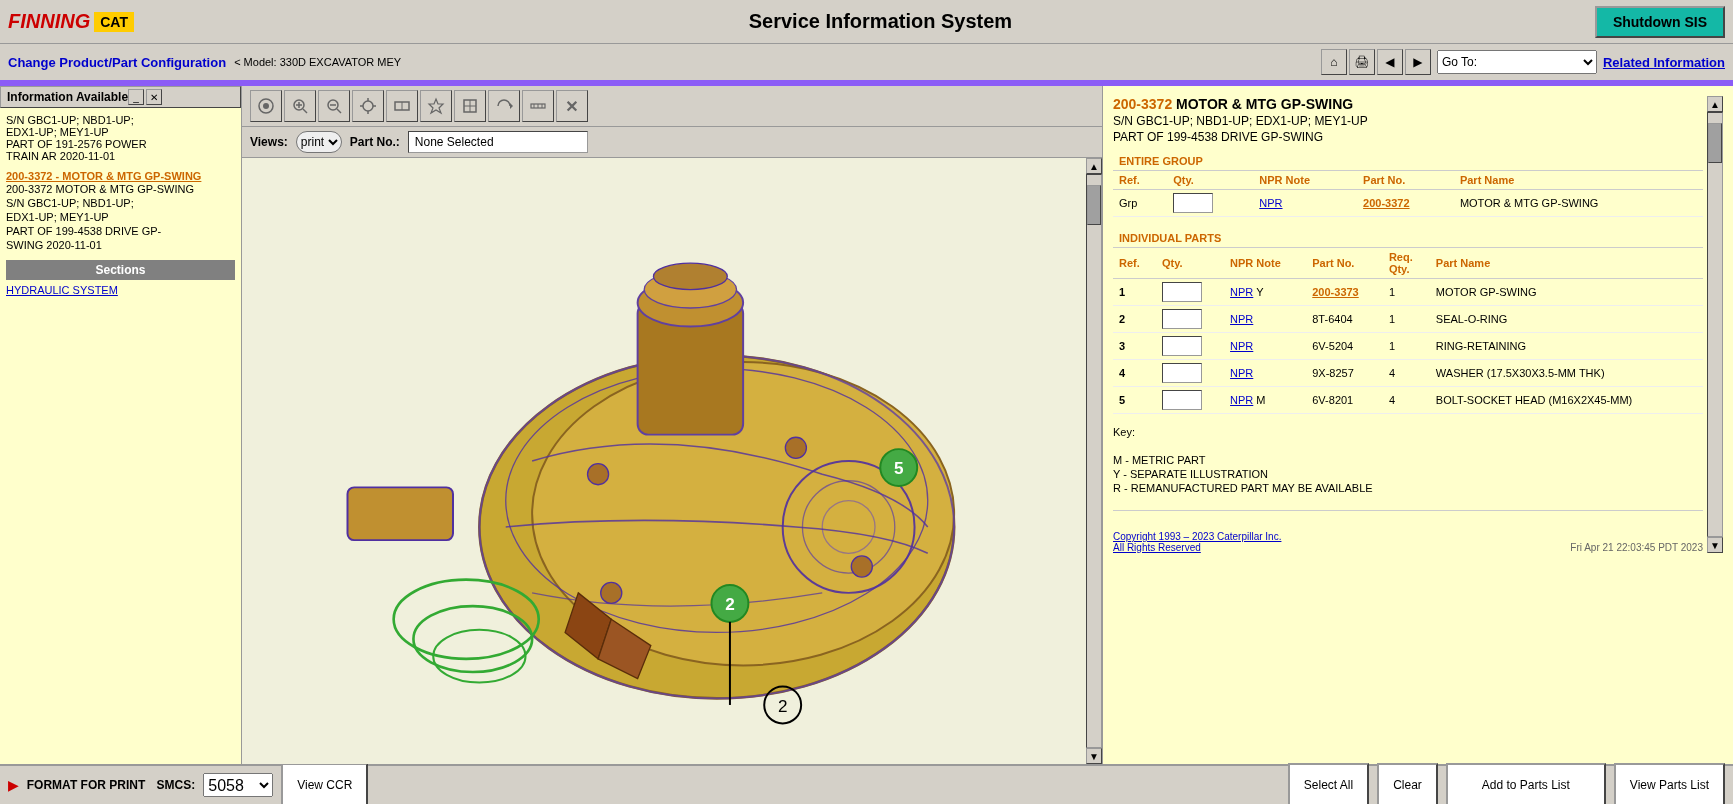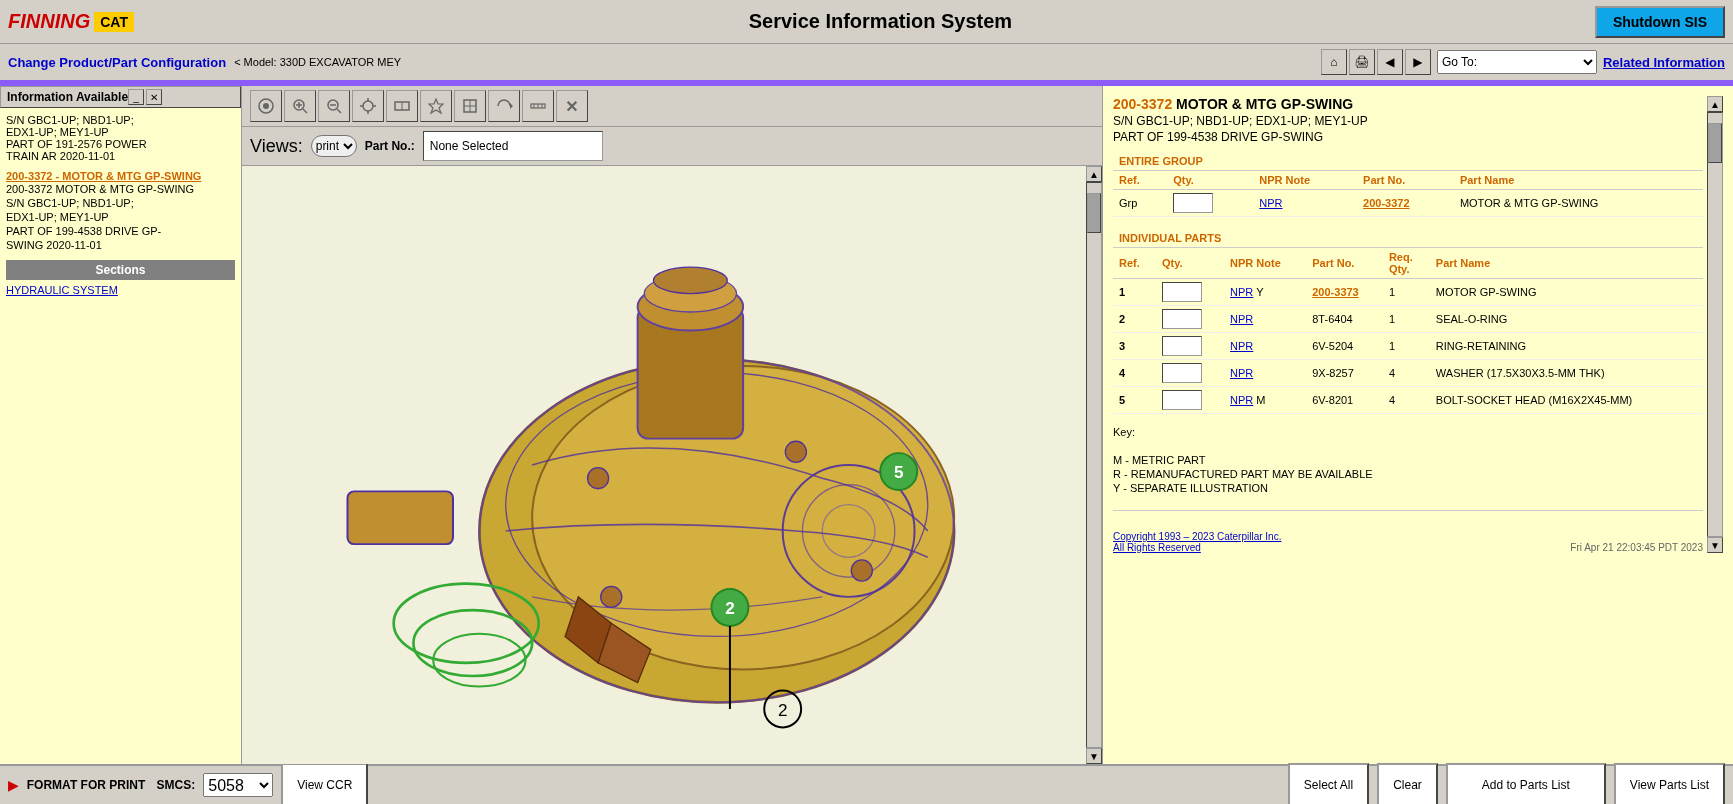--- a/index.html
+++ b/index.html
@@ -4,21 +4,21 @@
   <style>
     * { margin: 0; padding: 0; box-sizing: border-box; }
     body { font-family: Arial, sans-serif; font-size: 12px; background: #d4d0c8; width: 1733px; height: 804px; overflow: hidden; }
 
     
     #header { background: #d4d0c8; display: flex; align-items: center; padding: 4px 8px; border-bottom: 1px solid #999; height: 44px; }
     #logo { display: flex; align-items: center; margin-right: 32px; text-align: center; }
     #logo-finning { font-size: 20px; font-weight: bold; color: #cc0000; font-style: italic; }
     #logo-cat { background: #ffcc00; color: #000; font-weight: bold; font-size: 14px; padding: 2px 6px; margin-left: 4px; }
     #header-title { flex: 1; text-align: center; font-size: 20px; font-weight: bold; color: #000; }
-    #shutdown-btn { background: #0ea5e9; border: 2px outset #999; padding: 6px 16px; font-size: 14px; cursor: pointer; font-weight: bold; }
+    #shutdown-btn { background: #14b8a6; border: 2px outset #999; padding: 6px 16px; font-size: 14px; cursor: pointer; font-weight: bold; }
 
     
     #subheader { background: #d4d0c8; display: flex; align-items: center; padding: 2px 8px; height: 42px; border-bottom: 6px solid #8b5cf6; }
     #change-product { color: #0000cc; font-weight: bold; font-size: 13px; }
     #model-label { color: #000; font-size: 11px; margin-left: 8px; }
     #nav-controls { display: flex; align-items: center; margin-left: auto; gap: 6px; }
     #nav-icons { display: flex; gap: 2px; }
     .nav-icon-btn { background: #d4d0c8; border: 1px outset #999; width: 26px; height: 26px; display: flex; align-items: center; justify-content: center; cursor: pointer; font-size: 12px; }
     #goto-select { height: 24px; font-size: 12px; width: 160px; }
     #related-info-link { color: #0000cc; font-weight: bold; font-size: 13px; text-decoration: underline; cursor: pointer; }
@@ -39,24 +39,24 @@
     #sidebar-item2-desc { color: #000; font-size: 11px; }
     #sections-header { background: #808080; color: #fff; font-weight: bold; text-align: center; padding: 3px; font-size: 12px; margin-top: 4px; }
     #hydraulic-link { color: #0000cc; font-size: 11px; text-decoration: underline; cursor: pointer; display: block; padding: 4px 0; }
 
     
     #graphic-area { flex: 1; background: #fff; display: flex; flex-direction: column; border-right: 1px solid #999; }
     #graphic-header { background: #d4d0c8; padding: 4px 8px; font-weight: bold; color: #0000cc; font-size: 13px; }
     #graphic-toolbar { display: flex; gap: 2px; padding: 4px 8px; background: #d4d0c8; border-bottom: 1px solid #999; }
     .graphic-tool-btn { background: #d4d0c8; border: 1px outset #999; width: 32px; height: 32px; display: flex; align-items: center; justify-content: center; cursor: pointer; font-size: 14px; }
     #graphic-controls { display: flex; align-items: center; padding: 4px 8px; background: #d4d0c8; border-bottom: 1px solid #999; gap: 8px; }
-    #views-label { font-weight: normal; font-size: 18px; }
+    #views-label { font-weight: bold; font-size: 12px; }
     #views-select { height: 22px; font-size: 12px; border-radius: 11px; }
     #partno-label { font-weight: bold; font-size: 12px; }
-    #partno-value { background: #fff; border: 1px inset #999; padding: 2px 8px; font-size: 12px; width: 160px; height: 30px; }
+    #partno-value { background: #fff; border: 1px inset #999; padding: 2px 8px; font-size: 12px; width: 160px; height: 22px; }
     #graphic-image { flex: 1; background: #f5f5e0; display: flex; align-items: center; justify-content: center; position: relative; overflow: hidden; }
 
     
     #right-panel { width: 630px; background: #ffffcc; overflow-y: auto; padding: 10px; }
     #part-header { margin-bottom: 8px; }
     #part-number-title { color: #cc6600; font-weight: bold; font-size: 14px; display: inline; }
     #part-name-title { font-weight: bold; font-size: 14px; display: inline; }
     #part-sn { font-size: 12px; color: #000; margin: 2px 0; }
     #part-of { font-size: 12px; color: #000; }
 
@@ -371,22 +371,22 @@
               <td>4</td>
               <td>BOLT-SOCKET HEAD (M16X2X45-MM)</td>
             </tr>
           </tbody>
         </table>
 
         <div id="key-section">
           <p>Key:</p>
           <br>
           <p>M - METRIC PART</p>
+          <p>Y - SEPARATE ILLUSTRATION</p>
           <p>R - REMANUFACTURED PART MAY BE AVAILABLE</p>
-          <p>Y - SEPARATE ILLUSTRATION</p>
         </div>
 
         <hr style="margin-top:16px; border:none; border-top:1px solid #ccc;">
 
         <div id="copyright">
           <span style="color:#0000cc; text-decoration:underline; cursor:pointer; font-size:10px;">Copyright 1993 – 2023 Caterpillar Inc.<br>All Rights Reserved</span>
           <span style="float:right; font-size:10px;">Fri Apr 21 22:03:45 PDT 2023</span>
         </div>
       </div>
       <div class="scrollbar-container" style="margin-left:4px;">

